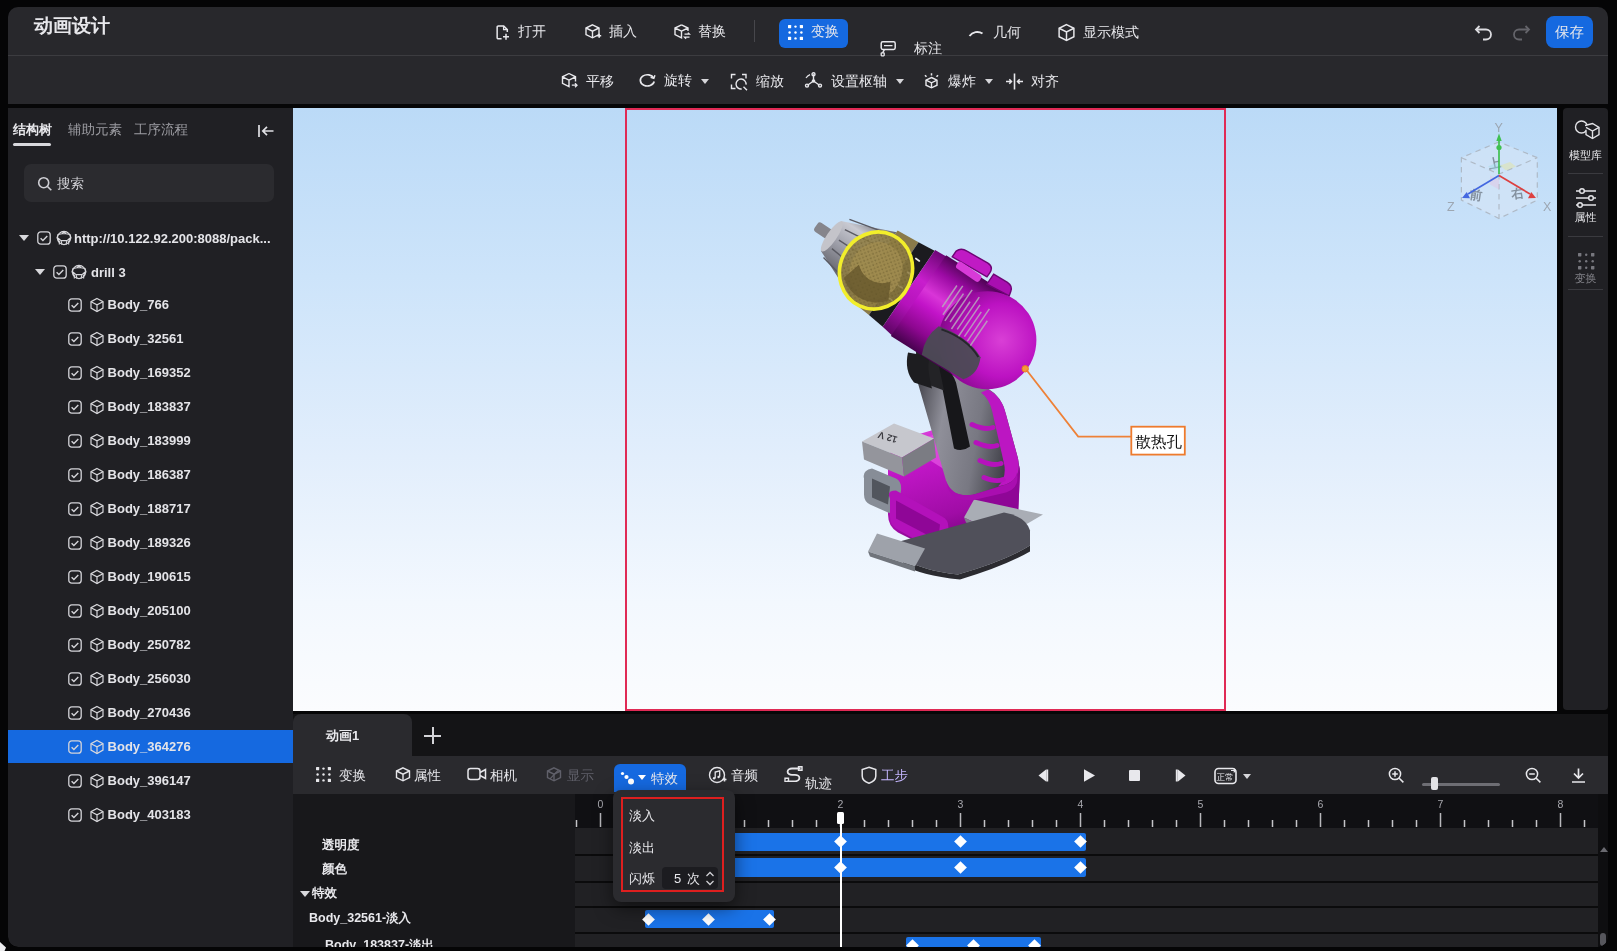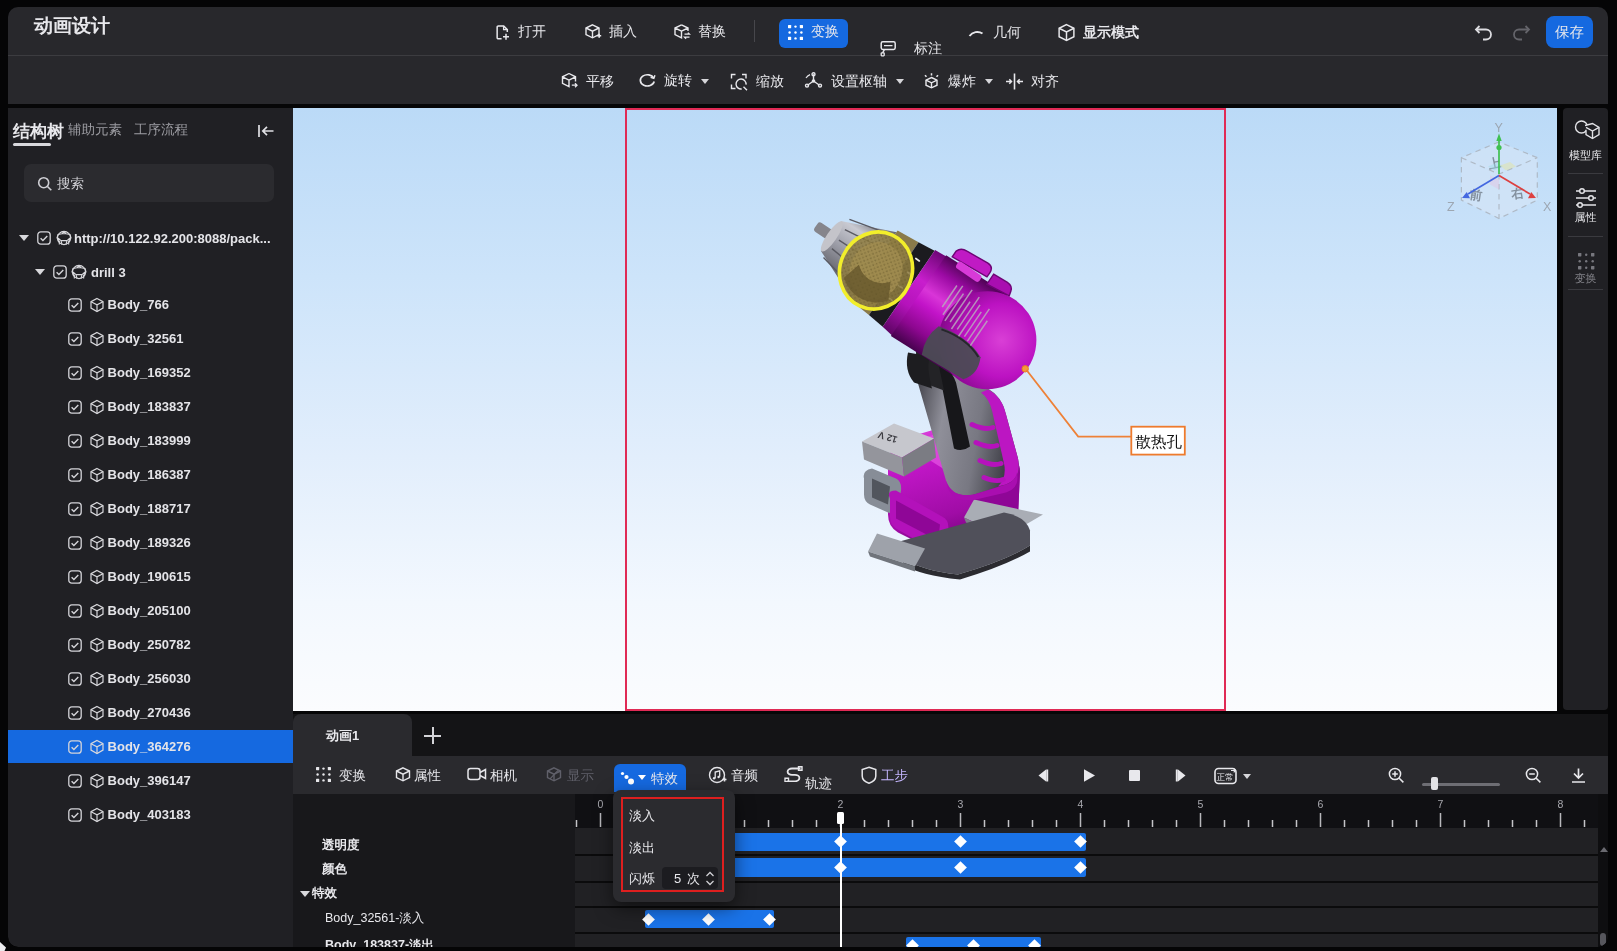--- a/index.html
+++ b/index.html
@@ -79,21 +79,21 @@
         <span>标注</span>
       </div>
 
     <div class="row" style="left:959px;top:16px;">
       <svg width="19" height="19" viewBox="0 0 19 19" fill="none" stroke="#e8e8ec" stroke-width="1.9">
         <path d="M2.5 13 A 9.5 9.5 0 0 1 15.5 10.5"></path>
       </svg>
         <span>几何</span>
       </div>
 
-    <div class="row" style="left:1049px;top:16px;font-weight:bold;">
+    <div class="row" style="left:1049px;top:16px;">
       <svg width="19" height="19" viewBox="0 0 18 18" fill="none" stroke="#e8e8ec" stroke-width="1.4">
         <path d="M9 1.5 L16 5 v8 L9 16.5 2 13 V5 Z"></path>
           <path d="M2 5 l7 3.5 L16 5 M9 8.5 V16.5"></path>
       </svg>
         <span>显示模式</span>
       </div>
 
     <svg class="abs" style="left:1465px;top:18px;" width="20" height="17" viewBox="0 0 20 17" fill="none" stroke="#dcdce0" stroke-width="1.8">
       <path d="M3 4.5 h10 a5 5 0 0 1 0 10 h-3" fill="none"></path>
         <path d="M6.5 1 L3 4.5 l3.5 3.5" stroke-width="1.8"></path>
@@ -159,21 +159,21 @@
     <div class="row" style="left:997px;top:65px;">
       <svg width="19" height="19" viewBox="0 0 19 19" fill="none" stroke="#e8e8ec" stroke-width="1.5">
         <path d="M9.5 1.5 v16" stroke-width="1.6"></path>
         <path d="M1 9.5 h5.5 m-2.2-2.2 2.2 2.2 -2.2 2.2 M18 9.5 h-5.5 m2.2-2.2 -2.2 2.2 2.2 2.2"></path>
       </svg>
         <span>对齐</span>
       </div>
   </div>
 
   <div id="lp">
-    <div class="tx" style="left:5px;top:15px;font-size:17px;font-weight:600;">结构树</div>
+    <div class="tx" style="left:5px;top:15px;font-size:13px;font-weight:600;">结构树</div>
     <div class="tx" style="left:60px;top:15px;font-size:13.5px;color:#9d9da3;">辅助元素</div>
     <div class="tx" style="left:126px;top:15px;font-size:13.5px;color:#9d9da3;">工序流程</div>
     <div class="abs" style="left:5px;top:35.5px;width:38px;height:2.5px;background:#d9d9dd;border-radius:2px;"></div>
     <svg class="abs" style="left:249px;top:16px;" width="18" height="14" viewBox="0 0 18 14" fill="none" stroke="#e0e0e4" stroke-width="1.7">
       <path d="M2 1 v12 M16.5 7 H6 m4-4.2 L5.8 7 l4.2 4.2"></path>
     </svg>
     <div class="abs" style="left:16px;top:56.5px;width:250px;height:38px;background:#2b2b2f;border-radius:7px;"></div>
     <svg class="abs" style="left:29px;top:68px;" width="16" height="16" viewBox="0 0 16 16" fill="none" stroke="#cfcfd4" stroke-width="1.6">
       <circle cx="6.7" cy="6.7" r="5"></circle>
         <path d="M10.5 10.5 l3.8 3.8"></path>
@@ -756,21 +756,21 @@
         <rect x="1218.75" y="26" width="1.5" height="7" fill="#c4c4c8"></rect>
         <rect x="1242.75" y="26" width="1.5" height="7" fill="#c4c4c8"></rect>
         <rect x="1266.75" y="19" width="1.5" height="14" fill="#b8b8bc"></rect>
         <text x="1267.5" y="14" font-size="10.5" fill="#a8a8ae" text-anchor="middle" font-family="Liberation Sans">8</text>
         <rect x="1290.75" y="26" width="1.5" height="7" fill="#c4c4c8"></rect>
       </svg>
     <div class="tx" style="left:29px;top:124.5px;font-size:12.5px;font-weight:600;">透明度</div>
     <div class="tx" style="left:29px;top:148.5px;font-size:12.5px;font-weight:600;">颜色</div>
     <div class="abs" style="left:7px;top:176.5px;width:0;height:0;border-left:5px solid transparent;border-right:5px solid transparent;border-top:6px solid #d8d8dc;"></div>
     <div class="tx" style="left:19px;top:172.5px;font-size:12.5px;font-weight:600;">特效</div>
-    <div class="tx" style="left:32px;top:197.5px;font-size:12.5px;font-weight:400;">Body_32561-淡入</div>
+    <div class="tx" style="left:16px;top:197.5px;font-size:12.5px;font-weight:700;">Body_32561-淡入</div>
     <div class="tx" style="left:32px;top:224.5px;font-size:12.5px;font-weight:600;">Body_183837-淡出</div>
     <div class="abs" style="left:363px;top:118.5px;width:430px;height:18.4px;background:#1a73e8;border-radius:2px;"></div>
     <div class="abs" style="left:363px;top:144.3px;width:430px;height:18.4px;background:#1a73e8;border-radius:2px;"></div>
     <div class="abs" style="left:351.5px;top:196px;width:129.5px;height:18.4px;background:#1a73e8;border-radius:2px;"></div>
     <div class="abs" style="left:613px;top:222.6px;width:135px;height:18.4px;background:#1a73e8;border-radius:2px;"></div>
     <div class="abs" style="left:544px;top:98px;width:7px;height:12px;background:#fff;border-radius:1.5px;"></div>
     <div class="abs" style="left:546.5px;top:110px;width:2px;height:123px;background:#fff;"></div>
     <div class="diam" style="left:543.0px;top:123.2px;"></div>
     <div class="diam" style="left:663.0px;top:123.2px;"></div>
     <div class="diam" style="left:783.0px;top:123.2px;"></div>

